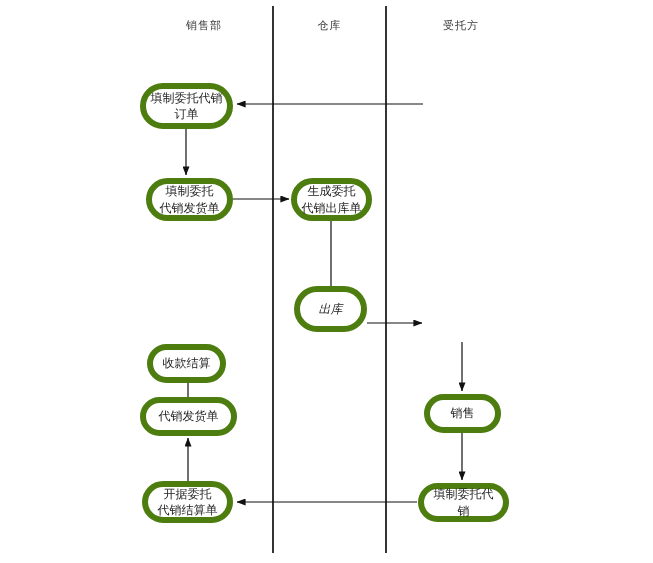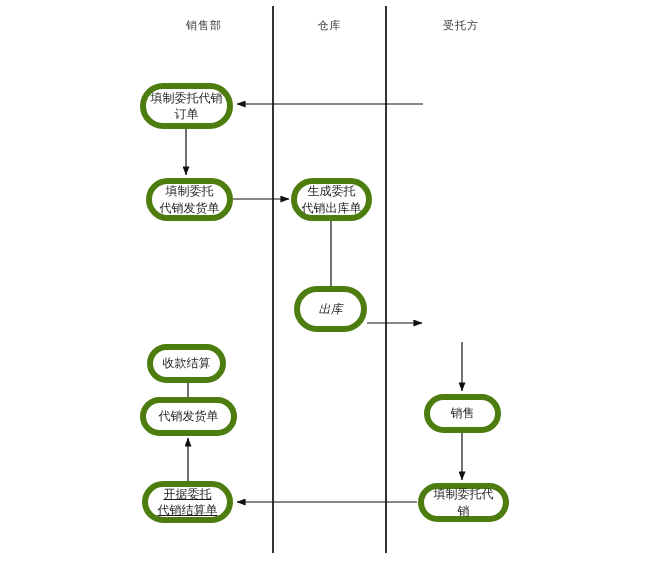--- a/index.html
+++ b/index.html
@@ -119,21 +119,21 @@
 
 
   <div class="node" style="left:140px; top:397px; width:97px; height:39px;">
     <span class="node-label">代销发货单</span>
   </div>
 
   <div class="node" style="left:424px; top:394px; width:77px; height:39px;">
     <span class="node-label">销售</span>
   </div>
 
-  <div class="node" style="left:142px; top:481px; width:91px; height:42px;text-decoration:underline;">
+  <div class="node" style="left:142px; top:481px; width:91px; height:42px;">
     <span class="node-label">开据委托
 代销结算单</span>
   </div>
 
   <div class="node" style="left:418px; top:483px; width:91px; height:39px;">
     <span class="node-label">填制委托代销</span>
   </div>
 
 </div>
 

